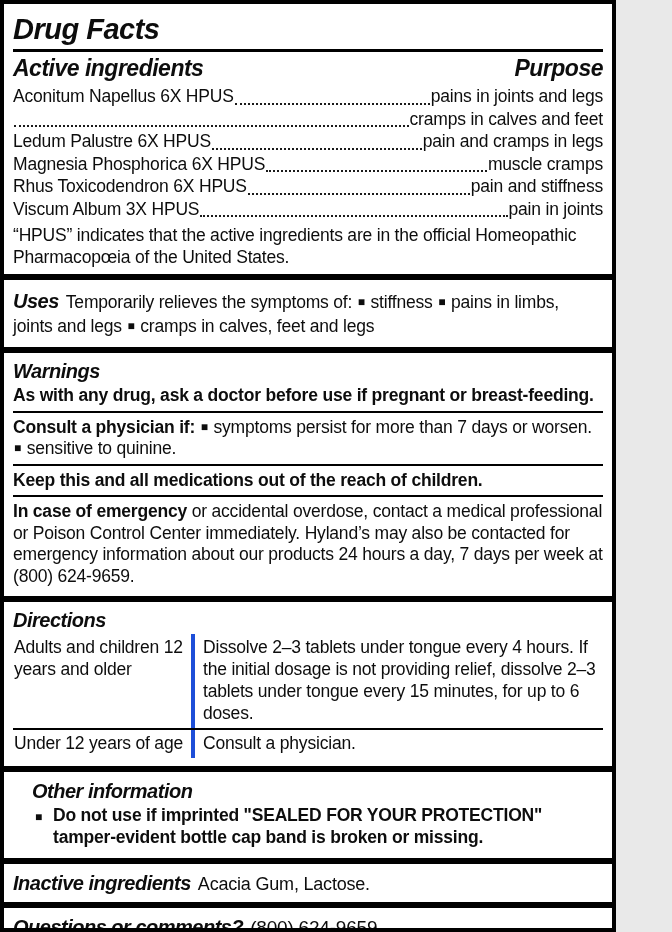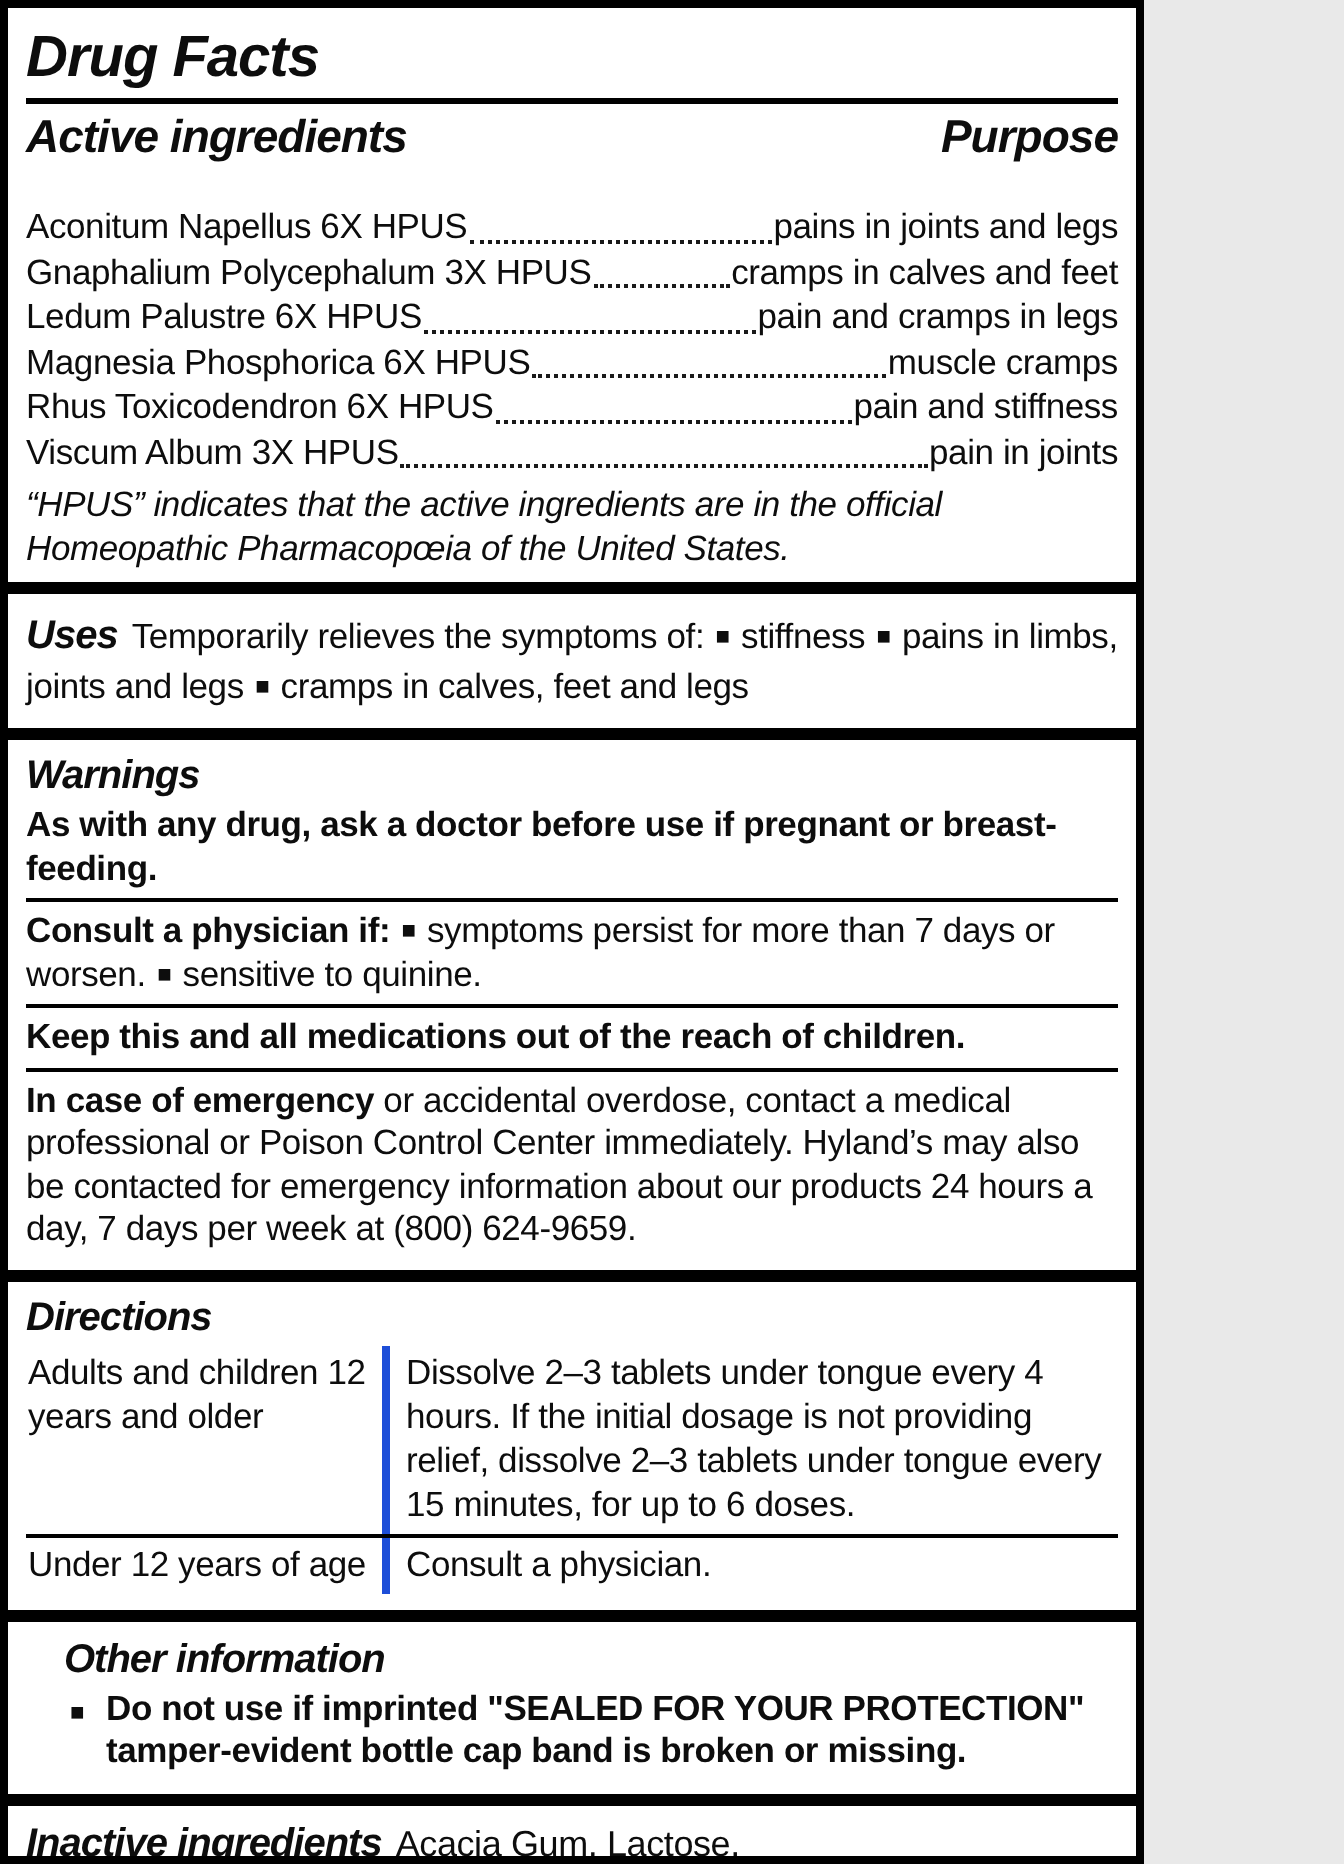--- a/index.html
+++ b/index.html
@@ -1,20 +1,20 @@
 <!DOCTYPE html>
 <html><head>
 <meta charset="utf-8">
 <style>
   * { margin: 0; padding: 0; box-sizing: border-box; }
   html, body { background: #e9e9e9; }
   body { display: flex; justify-content: flex-start; align-items: flex-start; }
 
   .label {
-    width: 572px;
+    width: 616px;
     height: 932px;
     background: #fff;
     border: 4px solid #000;
     overflow: hidden;
     font-family: "Liberation Sans", "DejaVu Sans", sans-serif;
     color: #0d0d0d;
     letter-spacing: -0.2px;
   }
 
   .sec { padding: 4px 9px 6px 9px; }
@@ -33,21 +33,21 @@
   .title-rule { border: 0; border-top: 3px solid #000; margin: 1px 0 2px 0; }
 
   .col-head {
     display: flex;
     justify-content: space-between;
     font-size: 23px;
     font-weight: bold;
     font-style: italic;
     letter-spacing: -0.5px;
     line-height: 28px;
-    margin-bottom: 20px;
+    margin-bottom: 3px;
   }
 
   .sec-head {
     font-size: 20px;
     font-weight: bold;
     font-style: italic;
     letter-spacing: -0.5px;
     line-height: 28px;
     display: block;
   }
@@ -67,21 +67,20 @@
     white-space: nowrap;
   }
   .leader {
     flex: 1 1 auto;
     min-width: 8px;
     border-bottom: 2px dotted #1a1a1a;
     transform: translateY(-3px);
     margin: 0 1px;
   }
   .note {
-    font-style: italic;
     font-size: 17.5px;
     line-height: 21.5px;
     margin-top: 5px;
   }
 
   
   .uses-p { font-size: 17.5px; line-height: 23px; }
   .bullet { font-size: 12px; vertical-align: 2px; padding: 0 1px; }
 
   
@@ -117,21 +116,20 @@
       <span>Active ingredients</span>
       <span>Purpose</span>
     </div>
 
     <div class="ing-row">
       <span>Aconitum Napellus 6X HPUS</span>
         <span class="leader"></span>
         <span>pains in joints and legs</span>
     </div>
     <div class="ing-row">
-      <span>Gnaphalium Polycephalum 3X HPUS</span>
         <span class="leader"></span>
         <span>cramps in calves and feet</span>
     </div>
     <div class="ing-row">
       <span>Ledum Palustre 6X HPUS</span>
         <span class="leader"></span>
         <span>pain and cramps in legs</span>
     </div>
     <div class="ing-row">
       <span>Magnesia Phosphorica 6X HPUS</span>

